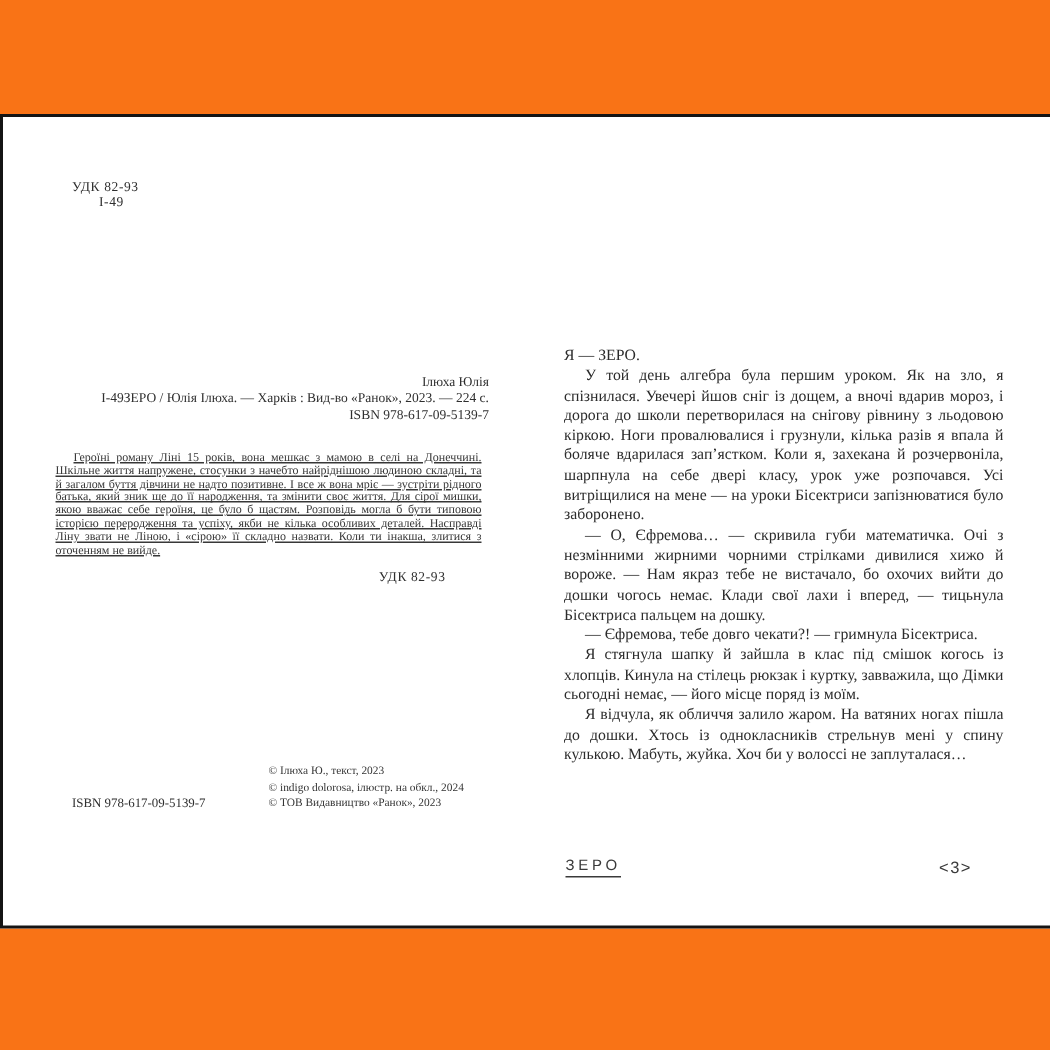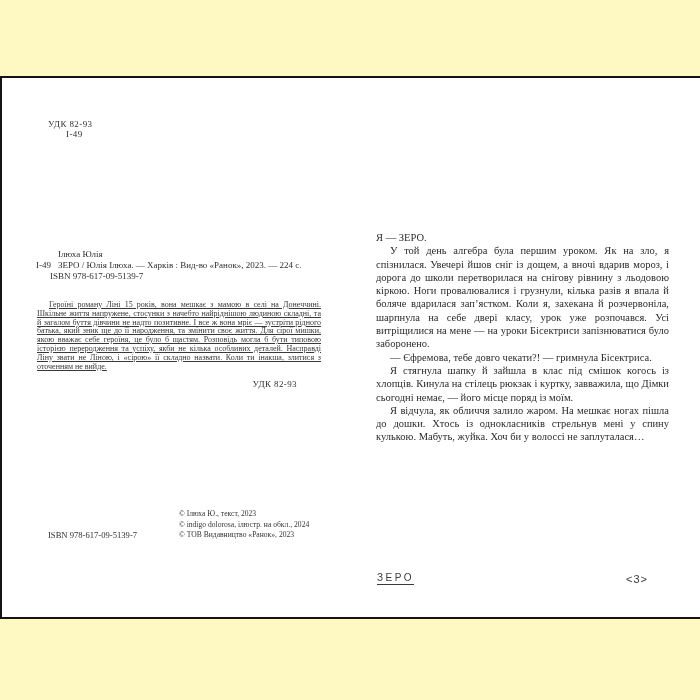--- a/index.html
+++ b/index.html
@@ -8,21 +8,21 @@
     width: 700px;
     height: 700px;
     background: #ffffff;
     overflow: hidden;
     font-family: "Liberation Serif", serif;
   }
   .canvas {
     position: relative;
     width: 700px;
     height: 700px;
-    background: #fef9c3;
+    background: #f97316;
   }
   .frame {
     position: absolute;
     left: 0px;
     top: 76px;
     width: 712px;
     height: 543px;
     border: 2px solid #141414;
     box-sizing: border-box;
     background: #ffffff;
@@ -40,20 +40,21 @@
   }
   .udk-top .indexline { margin-left: 18px; }
 
   .catalog {
     position: absolute;
     left: 36px;
     top: 249px;
     font-size: 9px;
     line-height: 11px;
     width: 290px;
+    text-align: right;
   }
   .catalog .author { padding-left: 22px; }
   .catalog .index {
     display: inline-block;
     width: 22px;
   }
   .catalog .isbn-line { padding-left: 14px; }
 
   .annotation {
     position: absolute;
@@ -158,21 +159,22 @@
     <div>© Ілюха Ю., текст, 2023</div>
     <div>© indigo dolorosa, ілюстр. на обкл., 2024</div>
     <div>© ТОВ Видавництво «Ранок», 2023</div>
   </div>
 
   <div class="isbn-bottom txt">ISBN 978-617-09-5139-7</div>
 
   <div class="body-text">
     <p class="no-indent">Я — ЗЕРО.</p>
     <p>У той день алгебра була першим уроком. Як на зло, я спізнилася. Увечері йшов сніг із дощем, а вночі вдарив мороз, і дорога до школи перетворилася на снігову рівнину з льодовою кіркою. Ноги провалювалися і грузнули, кілька разів я впала й боляче вдарилася зап’ястком. Коли я, захекана й розчервоніла, шарпнула на себе двері класу, урок уже розпочався. Усі витріщилися на мене — на уроки Бісектриси запізнюватися було заборонено.</p>
+    <p>— О, Єфремова… — скривила губи математичка. Очі з незмінними жирними чорними стрілками дивилися хижо й вороже. — Нам якраз тебе не вистачало, бо охочих вийти до дошки чогось немає. Клади свої лахи і вперед, — тицьнула Бісектриса пальцем на дошку.</p>
     <p>— Єфремова, тебе довго чекати?! — гримнула Бісектриса.</p>
     <p>Я стягнула шапку й зайшла в клас під смішок когось із хлопців. Кинула на стілець рюкзак і куртку, завважила, що Дімки сьогодні немає, — його місце поряд із моїм.</p>
-    <p>Я відчула, як обличчя залило жаром. На мешкає ногах пішла до дошки. Хтось із однокласників стрельнув мені у спину кулькою. Мабуть, жуйка. Хоч би у волоссі не заплуталася…</p>
+    <p>Я відчула, як обличчя залило жаром. На ватяних ногах пішла до дошки. Хтось із однокласників стрельнув мені у спину кулькою. Мабуть, жуйка. Хоч би у волоссі не заплуталася…</p>
   </div>
 
   <div class="footer-title">ЗЕРО</div>
   <div class="footer-page">&lt;3&gt;</div>
 
 </div>
 
 </body></html>

